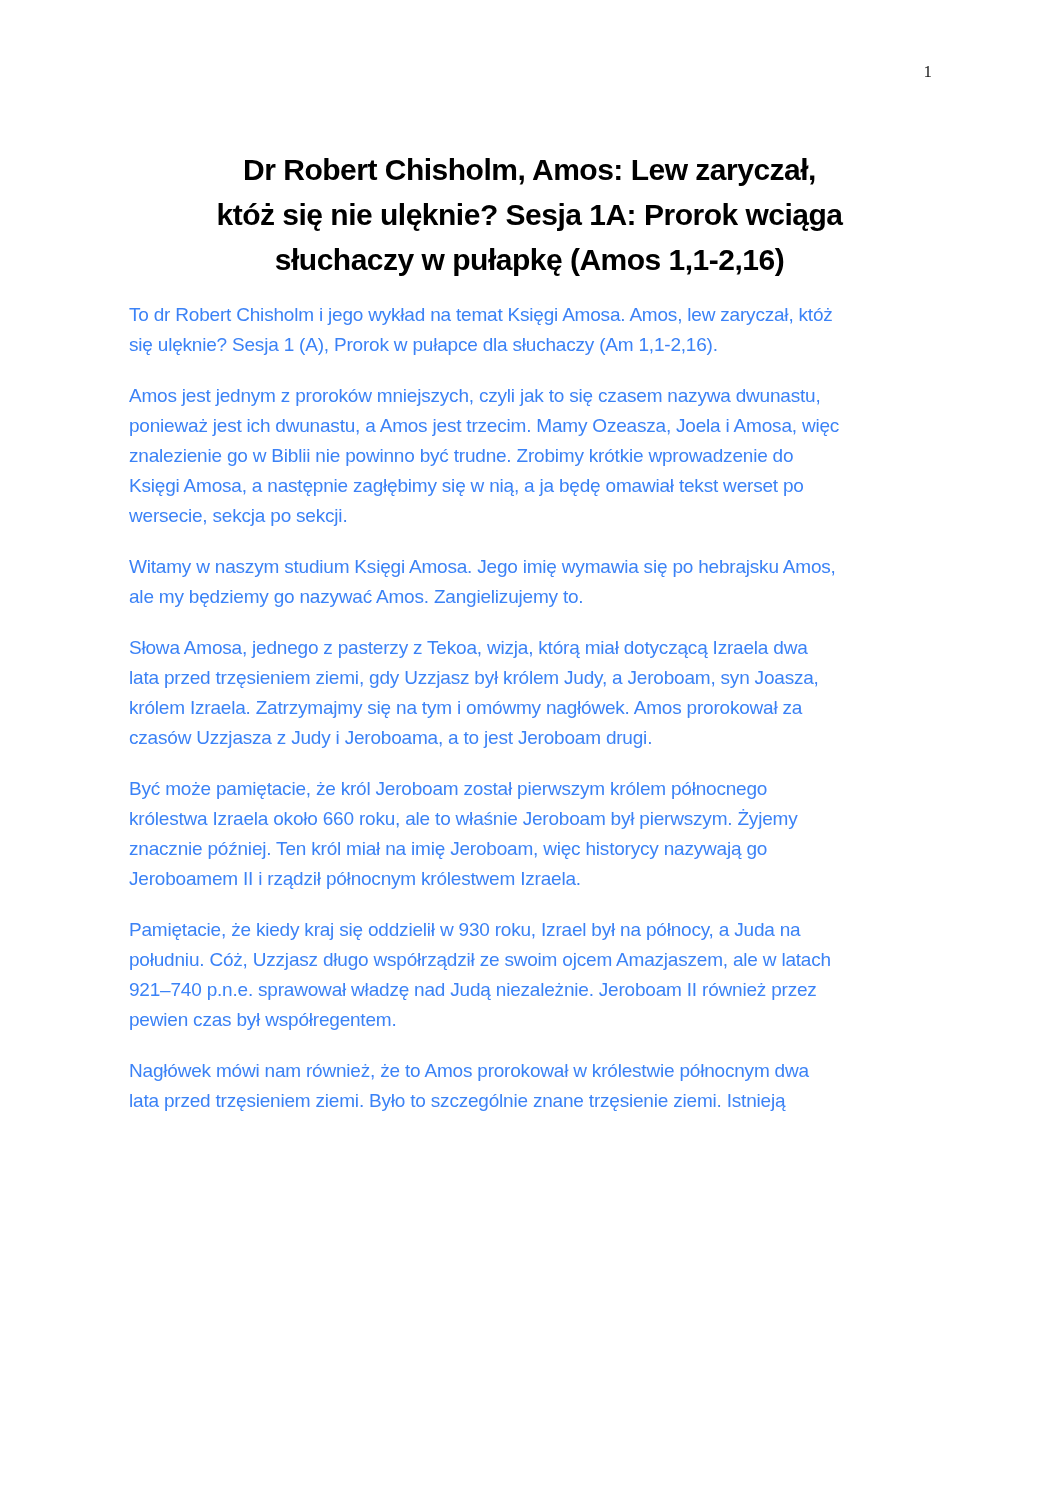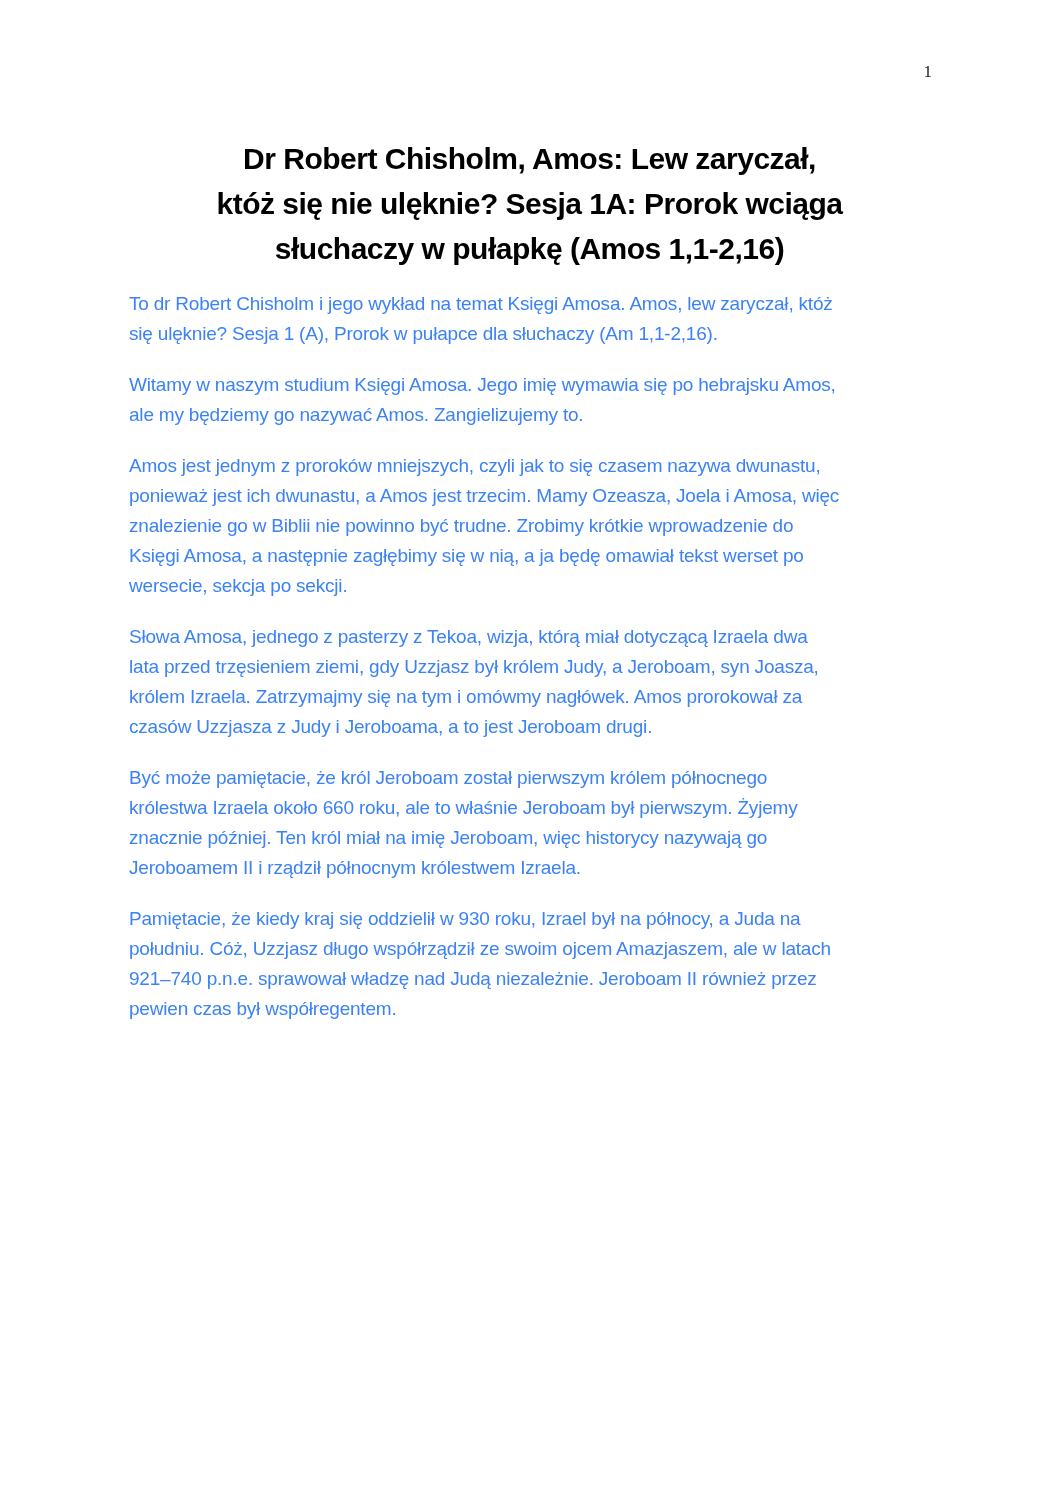--- a/index.html
+++ b/index.html
@@ -18,21 +18,21 @@
     top: 62px;
     right: 126px;
     font-family: "Liberation Serif", serif;
     font-size: 17px;
     line-height: 20px;
     color: #1a1a1a;
   }
   .content {
     position: absolute;
     left: 129px;
-    top: 0;
+    top: 11px;
     width: 801px;
     padding-top: 136px;
   }
   .title {
     font-size: 30px;
     font-weight: bold;
     line-height: 45px;
     text-align: center;
     letter-spacing: -0.5px;
     white-space: pre-line;
@@ -52,33 +52,35 @@
 <body>
 
 <div class="page">
   <div class="page-number">1</div>
   <div class="content">
     <h1 class="title">Dr Robert Chisholm, Amos: Lew zaryczał,
 któż się nie ulęknie? Sesja 1A: Prorok wciąga
 słuchaczy w pułapkę (Amos 1,1-2,16)</h1>
     <p class="para">To dr Robert Chisholm i jego wykład na temat Księgi Amosa. Amos, lew zaryczał, któż
 się ulęknie? Sesja 1 (A), Prorok w pułapce dla słuchaczy (Am 1,1-2,16).</p>
-    <p class="para">Witamy w naszym studium Księgi Amosa. Jego imię wymawia się po hebrajsku Amos,
-ale my będziemy go nazywać Amos. Zangielizujemy to.</p>
     <p class="para">Amos jest jednym z proroków mniejszych, czyli jak to się czasem nazywa dwunastu,
 ponieważ jest ich dwunastu, a Amos jest trzecim. Mamy Ozeasza, Joela i Amosa, więc
 znalezienie go w Biblii nie powinno być trudne. Zrobimy krótkie wprowadzenie do
 Księgi Amosa, a następnie zagłębimy się w nią, a ja będę omawiał tekst werset po
 wersecie, sekcja po sekcji.</p>
+    <p class="para">Witamy w naszym studium Księgi Amosa. Jego imię wymawia się po hebrajsku Amos,
+ale my będziemy go nazywać Amos. Zangielizujemy to.</p>
     <p class="para">Słowa Amosa, jednego z pasterzy z Tekoa, wizja, którą miał dotyczącą Izraela dwa
 lata przed trzęsieniem ziemi, gdy Uzzjasz był królem Judy, a Jeroboam, syn Joasza,
 królem Izraela. Zatrzymajmy się na tym i omówmy nagłówek. Amos prorokował za
 czasów Uzzjasza z Judy i Jeroboama, a to jest Jeroboam drugi.</p>
     <p class="para">Być może pamiętacie, że król Jeroboam został pierwszym królem północnego
 królestwa Izraela około 660 roku, ale to właśnie Jeroboam był pierwszym. Żyjemy
 znacznie później. Ten król miał na imię Jeroboam, więc historycy nazywają go
 Jeroboamem II i rządził północnym królestwem Izraela.</p>
     <p class="para">Pamiętacie, że kiedy kraj się oddzielił w 930 roku, Izrael był na północy, a Juda na
 południu. Cóż, Uzzjasz długo współrządził ze swoim ojcem Amazjaszem, ale w latach
 921–740 p.n.e. sprawował władzę nad Judą niezależnie. Jeroboam II również przez
 pewien czas był współregentem.</p>
+    <p class="para">Nagłówek mówi nam również, że to Amos prorokował w królestwie północnym dwa
+lata przed trzęsieniem ziemi. Było to szczególnie znane trzęsienie ziemi. Istnieją</p>
   </div>
 </div>
 
 </body></html>

